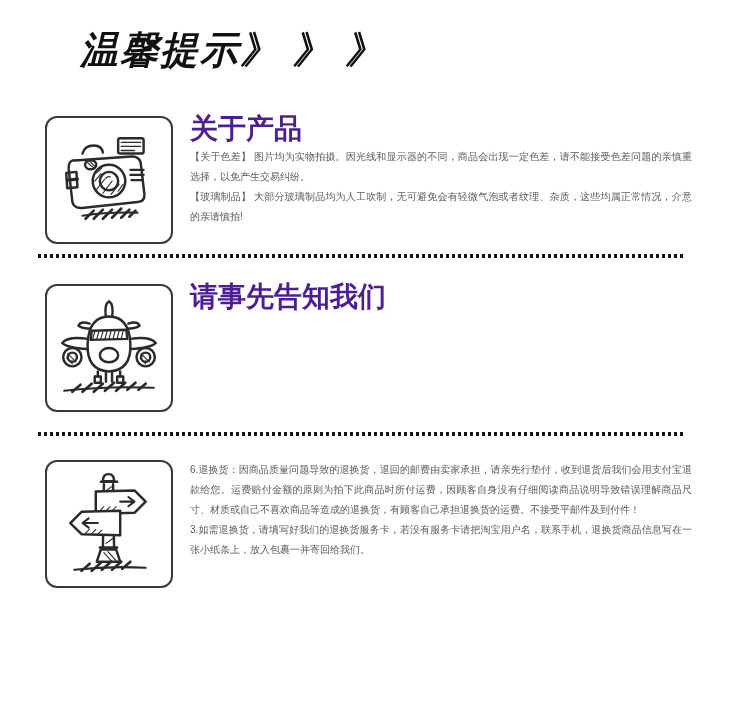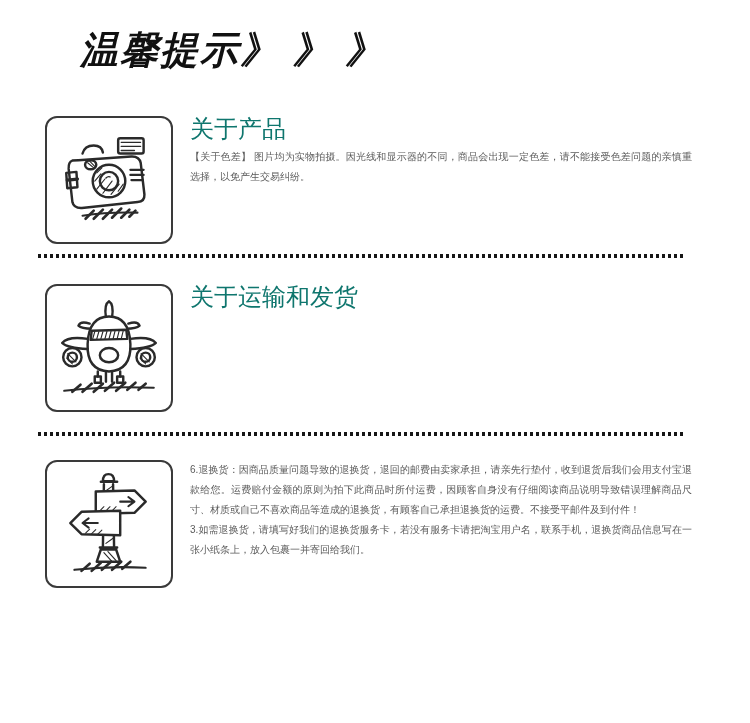--- a/index.html
+++ b/index.html
@@ -37,24 +37,24 @@
     display: flex;
     align-items: center;
     justify-content: center;
   }
   .icon-box svg { width: 112px; height: 112px; }
   .section-content {
     margin-left: 17px;
     width: 532px;
   }
   .section-heading {
-    font-size: 24px;
+    font-size: 28px;
     line-height: 26px;
-    font-weight: normal;
-    color: #0f766e;
+    font-weight: bold;
+    color: #4c1d95;
     margin-bottom: 5px;
   }
   .section-heading:empty { display: none; }
   .body-text {
     font-size: 10px;
     line-height: 20px;
     color: #5b5b5b;
     text-align: justify;
   }
   .divider {
@@ -91,20 +91,21 @@
             <path d="M14 57 l10 -1" stroke-width="3.2"></path>
             <path d="M29 92 q26 -4 54 -3" stroke-width="2"></path>
             <path d="M32 95 l8 -8 M40 95 l9 -9 M49 95 l9 -9 M58 94 l9 -9 M67 94 l8 -8 M75 93 l6 -6" stroke-width="2.6"></path>
           </g>
         </svg>
       </span>
     </div>
     <div class="section-content">
       <div class="section-heading">关于产品</div>
       <div class="body-text">【关于色差】 图片均为实物拍摄。因光线和显示器的不同，商品会出现一定色差，请不能接受色差问题的亲慎重选择，以免产生交易纠纷。</div>
+      <div class="body-text">【玻璃制品】 大部分玻璃制品均为人工吹制，无可避免会有轻微气泡或者纹理、杂质，这些均属正常情况，介意的亲请慎拍!</div>
     </div>
   </div>
 
   <div class="divider"></div>
 
   <div class="section">
     <div class="icon-box">
       <span>
         <svg viewBox="0 0 110 110" xmlns="http://www.w3.org/2000/svg">
           <g fill="none" stroke="#2a2a2a" stroke-width="2.4" stroke-linecap="round" stroke-linejoin="round">
@@ -125,21 +126,21 @@
             <rect x="41" y="85" width="6" height="6"></rect>
             <rect x="63" y="85" width="6" height="6"></rect>
             <path d="M52 81 v9 M58 81 v9"></path>
             <path d="M11 99 q42 -5 88 -3" stroke-width="2"></path>
             <path d="M19 100 l8 -7 M29 100 l9 -8 M40 100 l9 -8 M51 99 l9 -8 M62 99 l9 -8 M73 98 l8 -7 M84 98 l7 -6" stroke-width="2.6"></path>
           </g>
         </svg>
       </span>
     </div>
     <div class="section-content">
-      <div class="section-heading">关于运输和发货</div>
+      <div class="section-heading">请事先告知我们</div>
     </div>
   </div>
 
   <div class="divider divider-2"></div>
 
   <div class="section">
     <div class="icon-box">
       <span>
         <svg viewBox="0 0 110 110" xmlns="http://www.w3.org/2000/svg">
           <g fill="none" stroke="#2a2a2a" stroke-width="2.4" stroke-linecap="round" stroke-linejoin="round">

